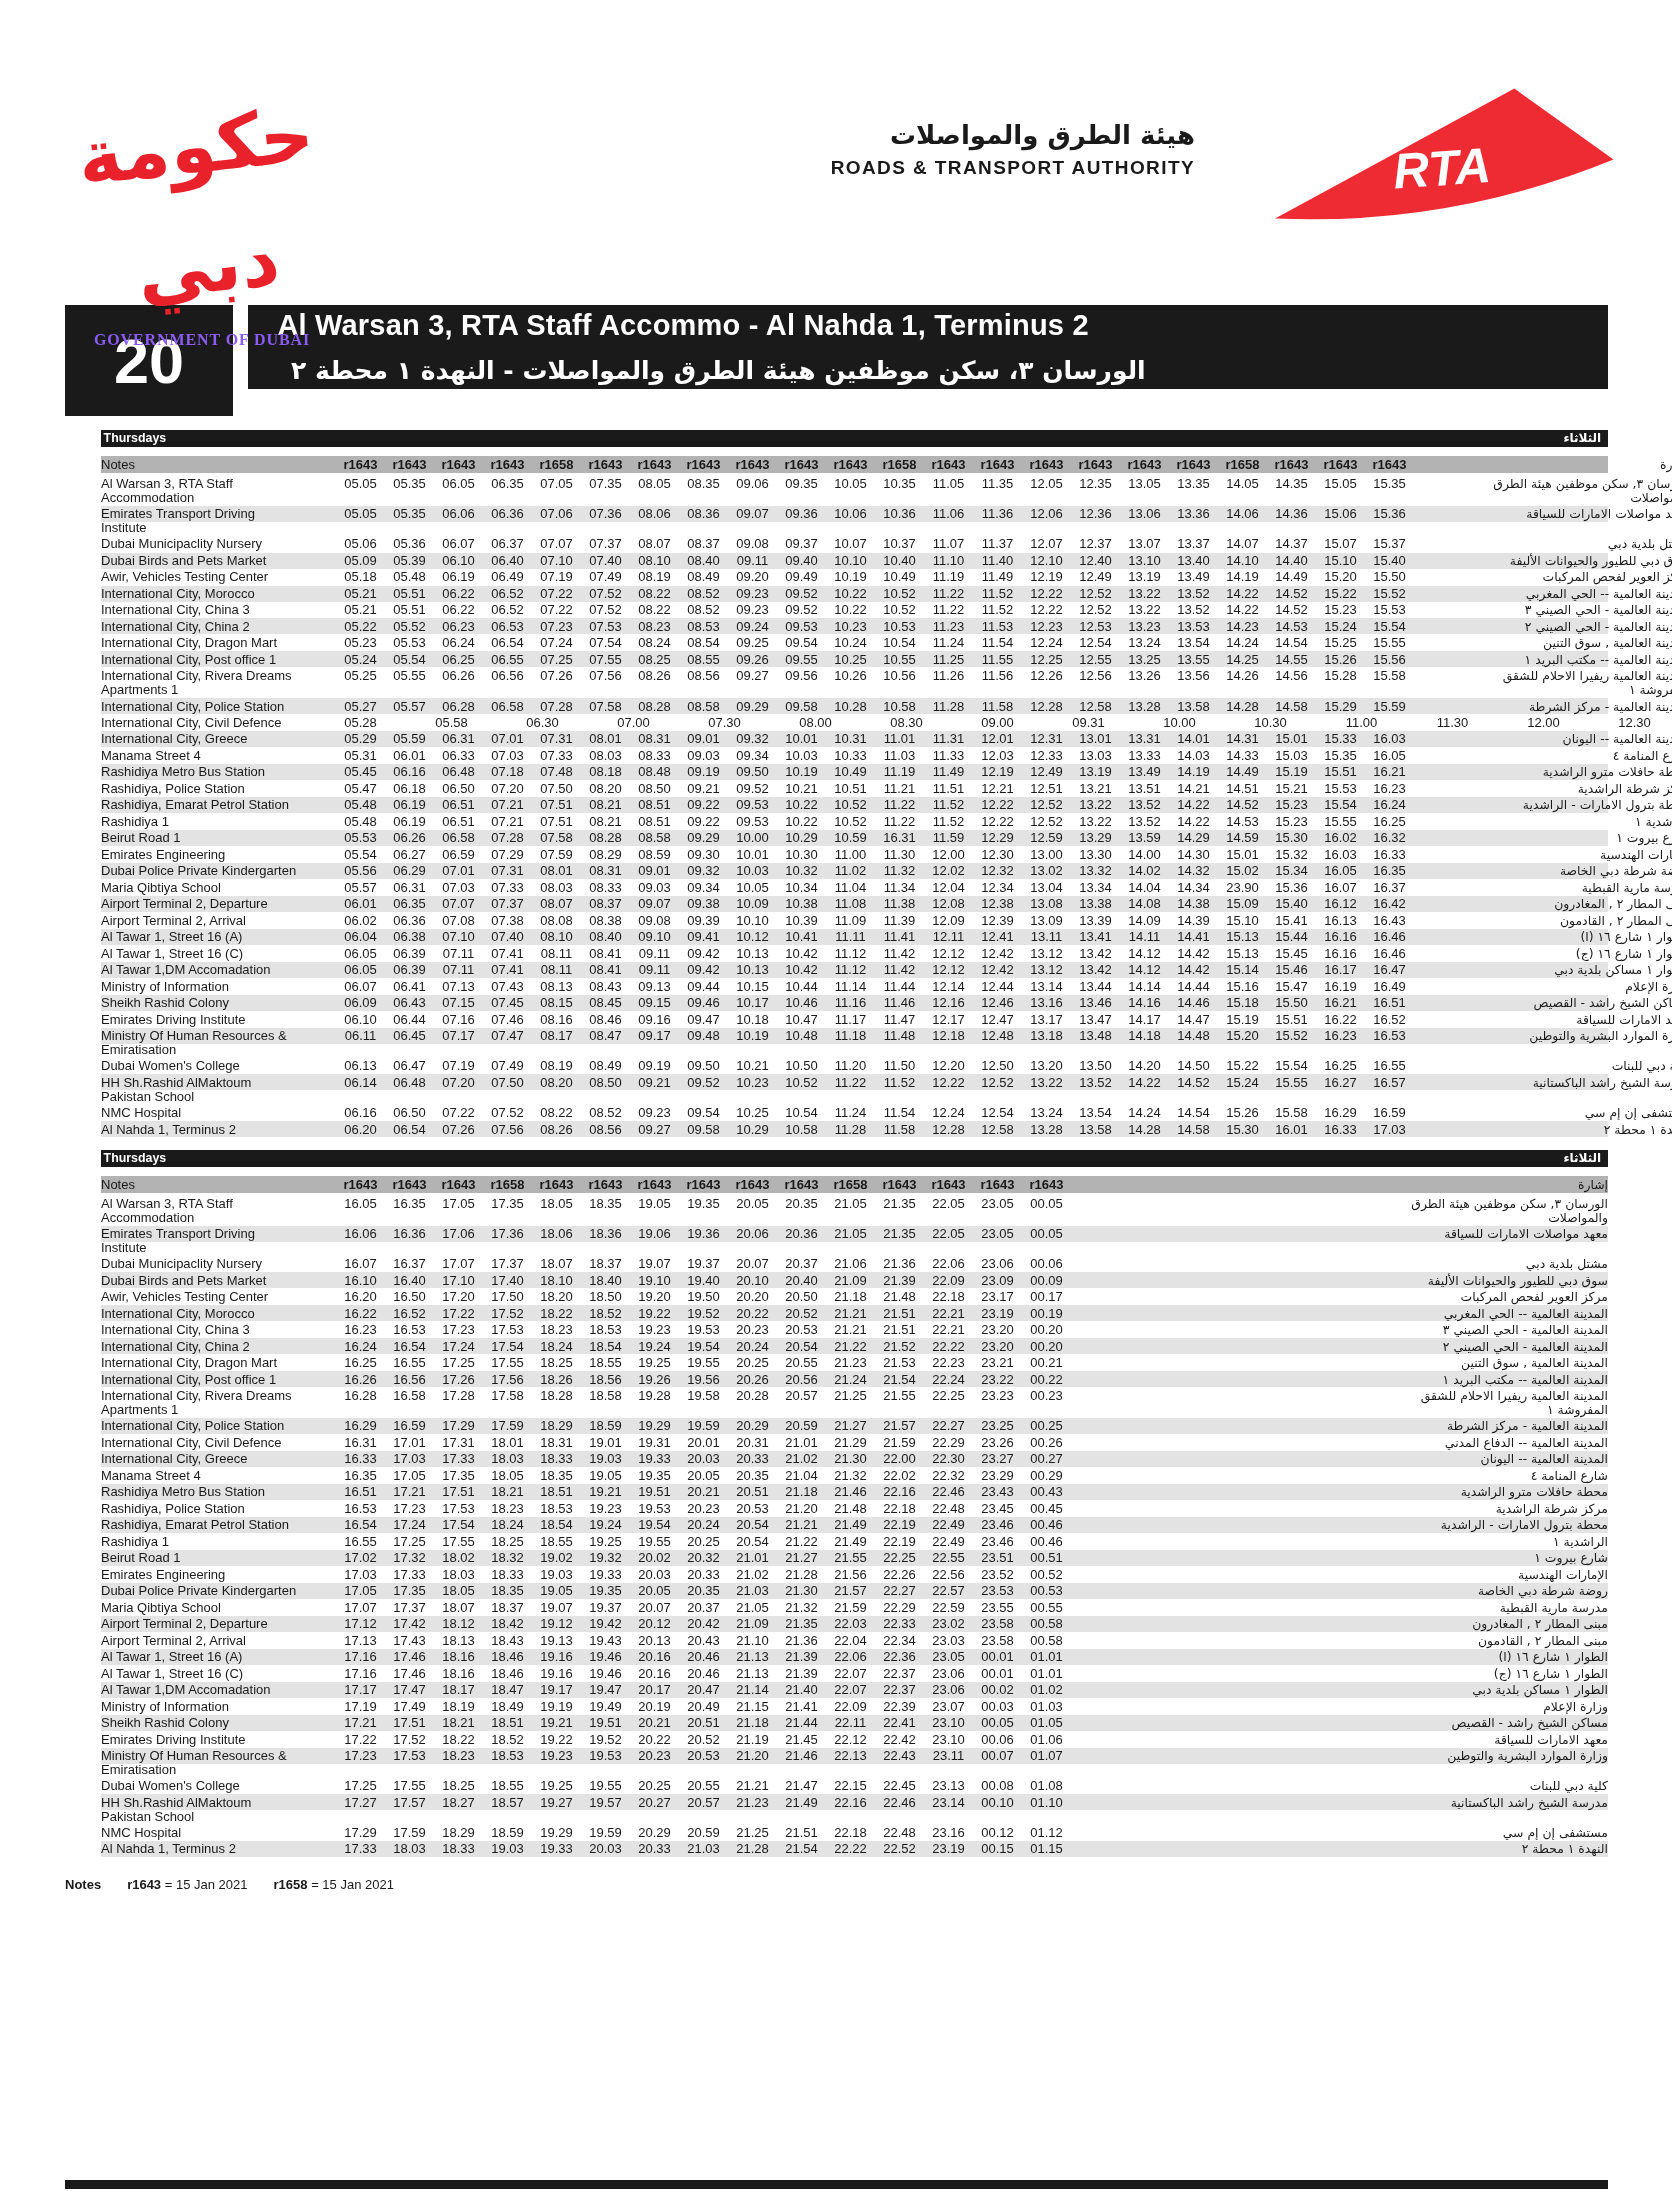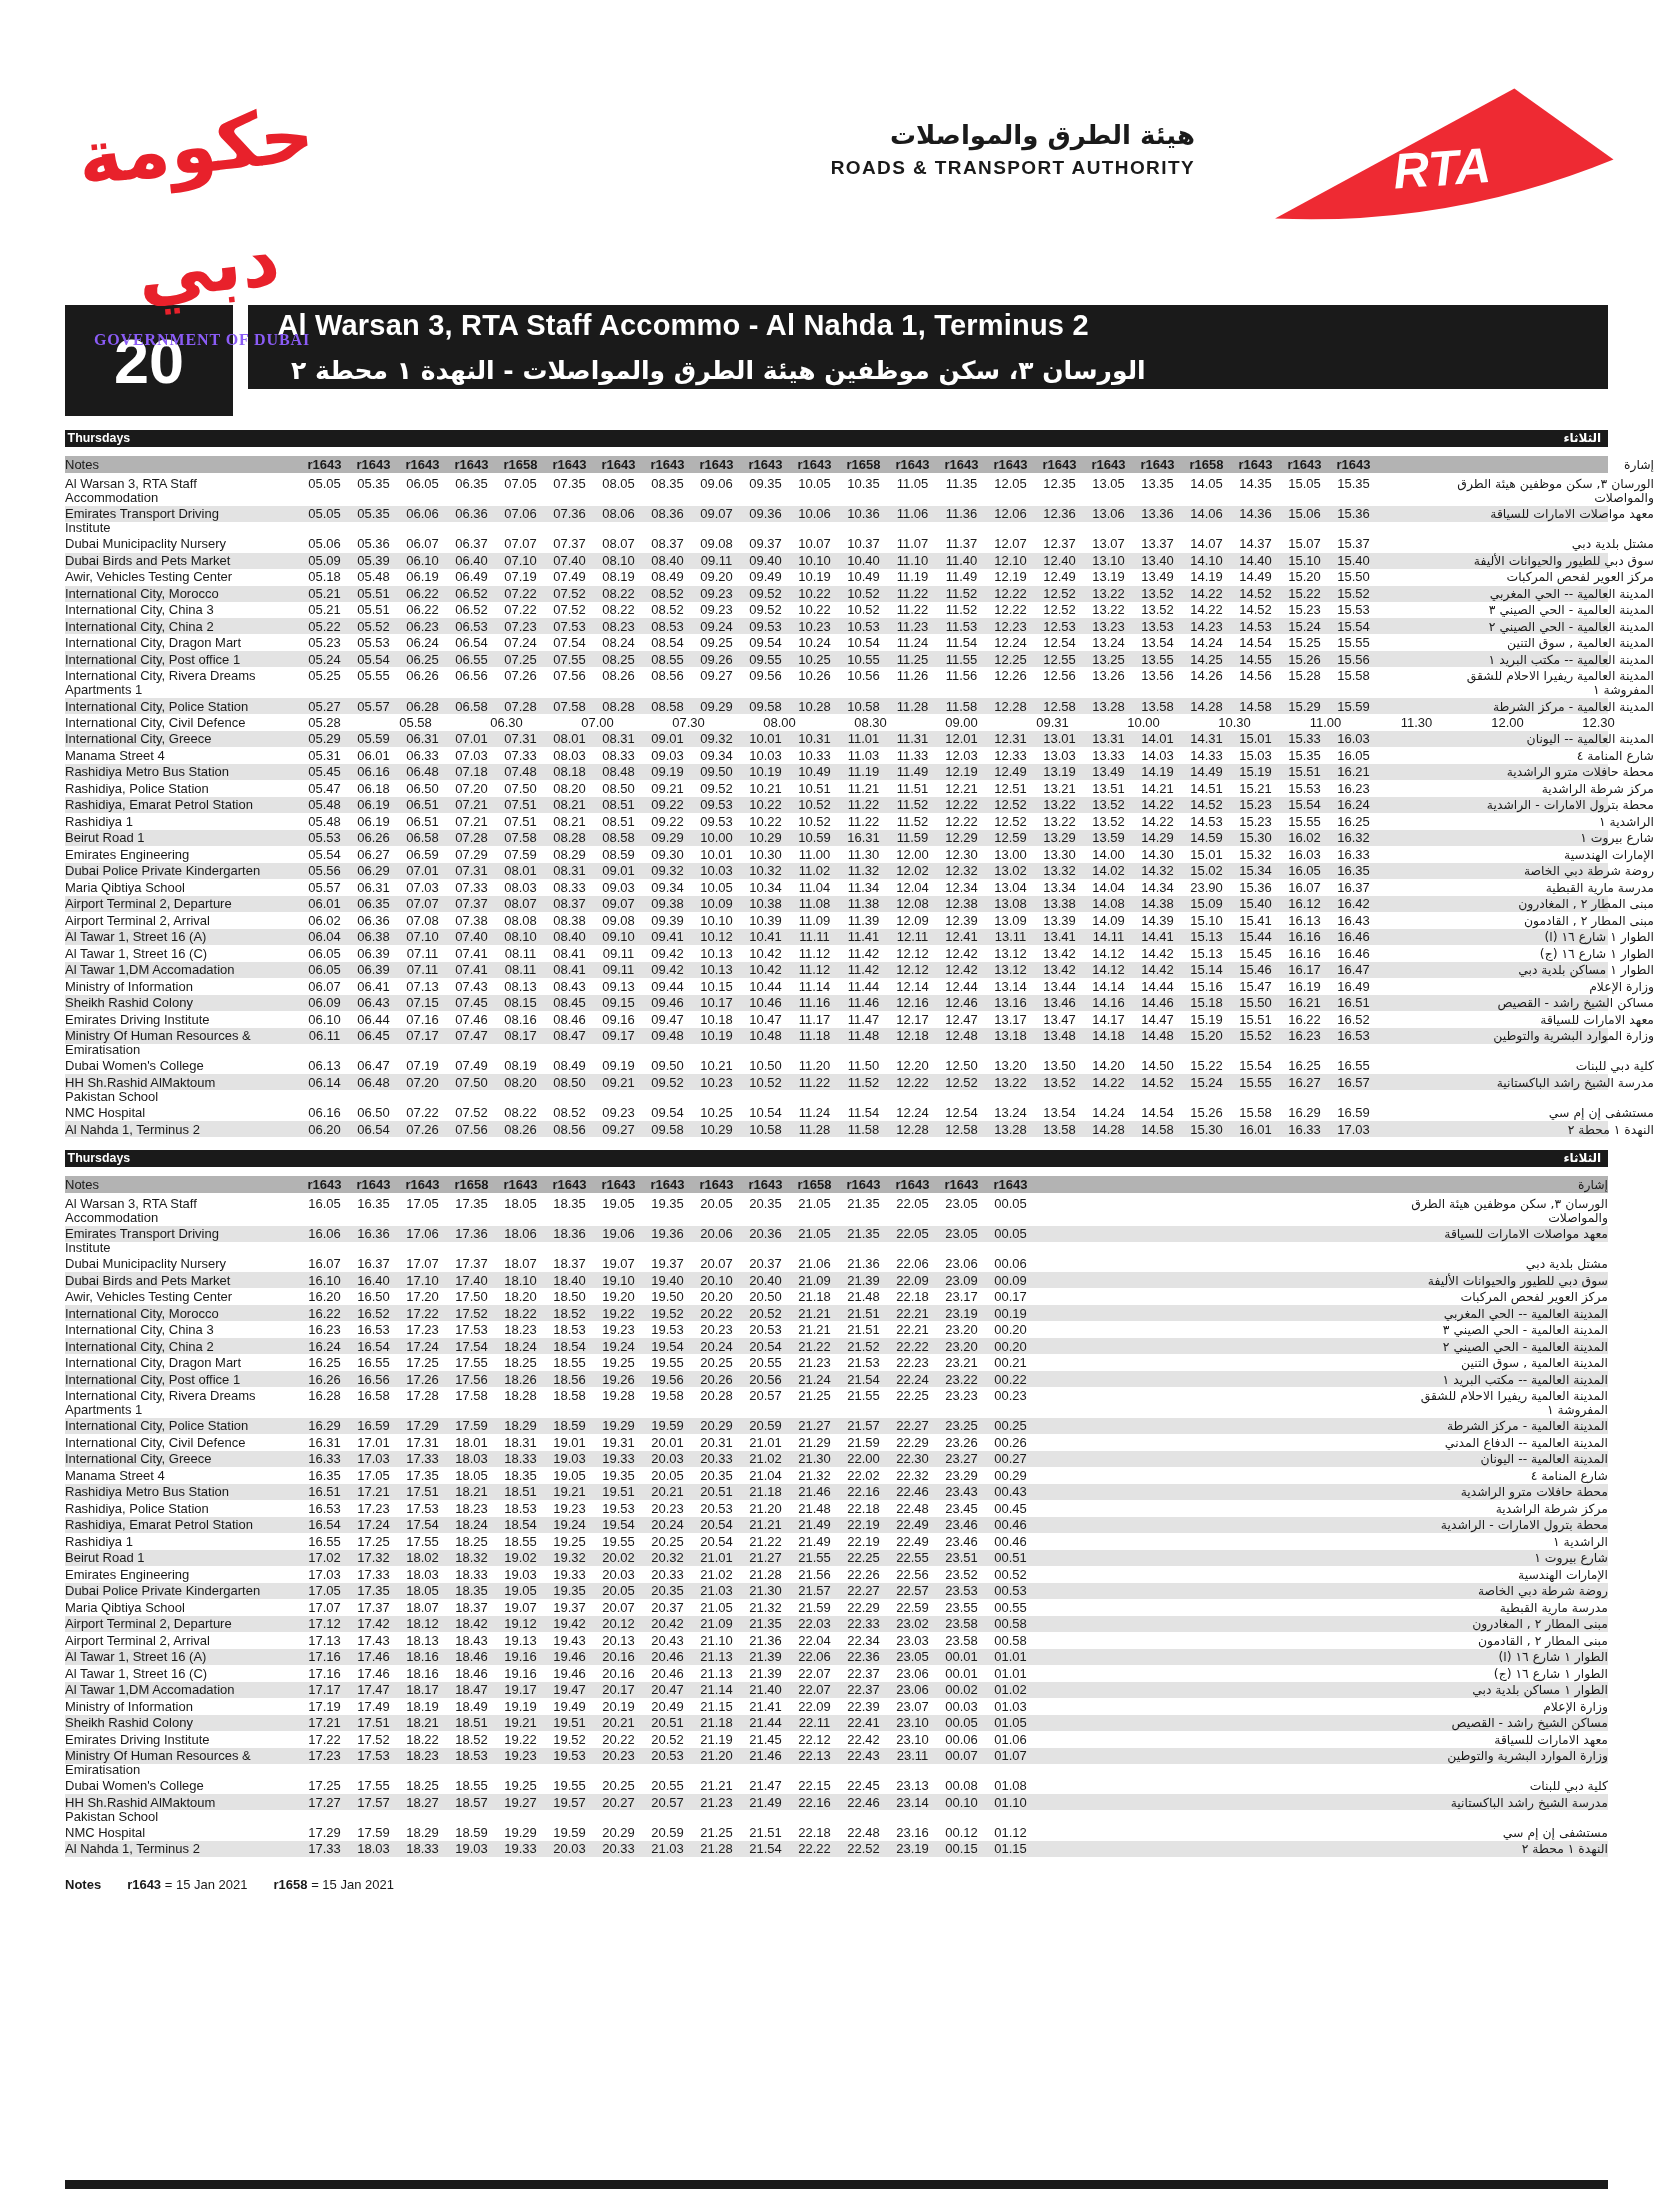--- a/index.html
+++ b/index.html
@@ -44,21 +44,21 @@
 
   
   .day-bar {
     margin-top:13.7px; height:17px; background:#1a1a1a; color:#fff;
     display:flex; justify-content:space-between; align-items:center;
     padding:0 6.8px 0 2.6px; font-weight:bold; font-size:12.4px;
   }
   .day-bar .ar { font-family:"DejaVu Sans", sans-serif; direction:rtl; font-size:12px; }
 
   
-  .t-section { margin-top:0; }
+  .t-section { margin-top:0;margin-left:36px; }
   .t-section + .t-section .day-bar { margin-top:12px; }
   .t-head {
     margin-top:9.4px; margin-bottom:2.6px; background:#b3b3b3;
     height:17px; line-height:17px; display:flex; font-size:13px;
   }
   .t-row { display:flex; font-size:13px; line-height:13.7px; padding:1.4px 0; }
   .t-row.alt { background:linear-gradient(#e3e3e3 16.4px, #ffffff 16.4px); }
   .t-name { width:235px; white-space:pre-line; flex-shrink:0; }
   .t-cell { width:49px; text-align:center; flex-shrink:0; }
   .t-head .t-cell { font-weight:bold; }

